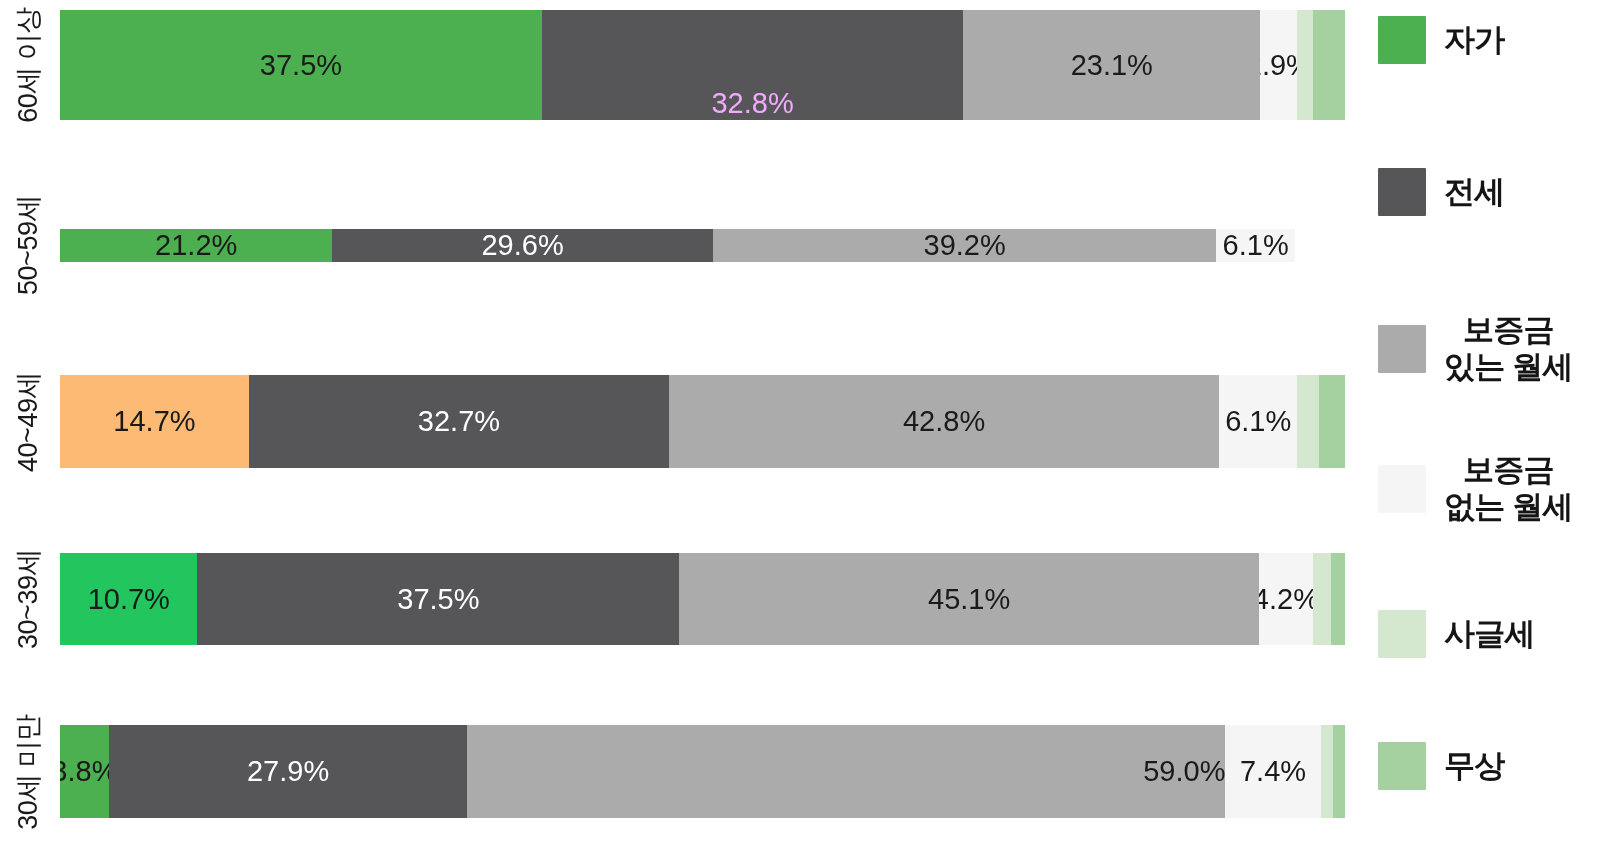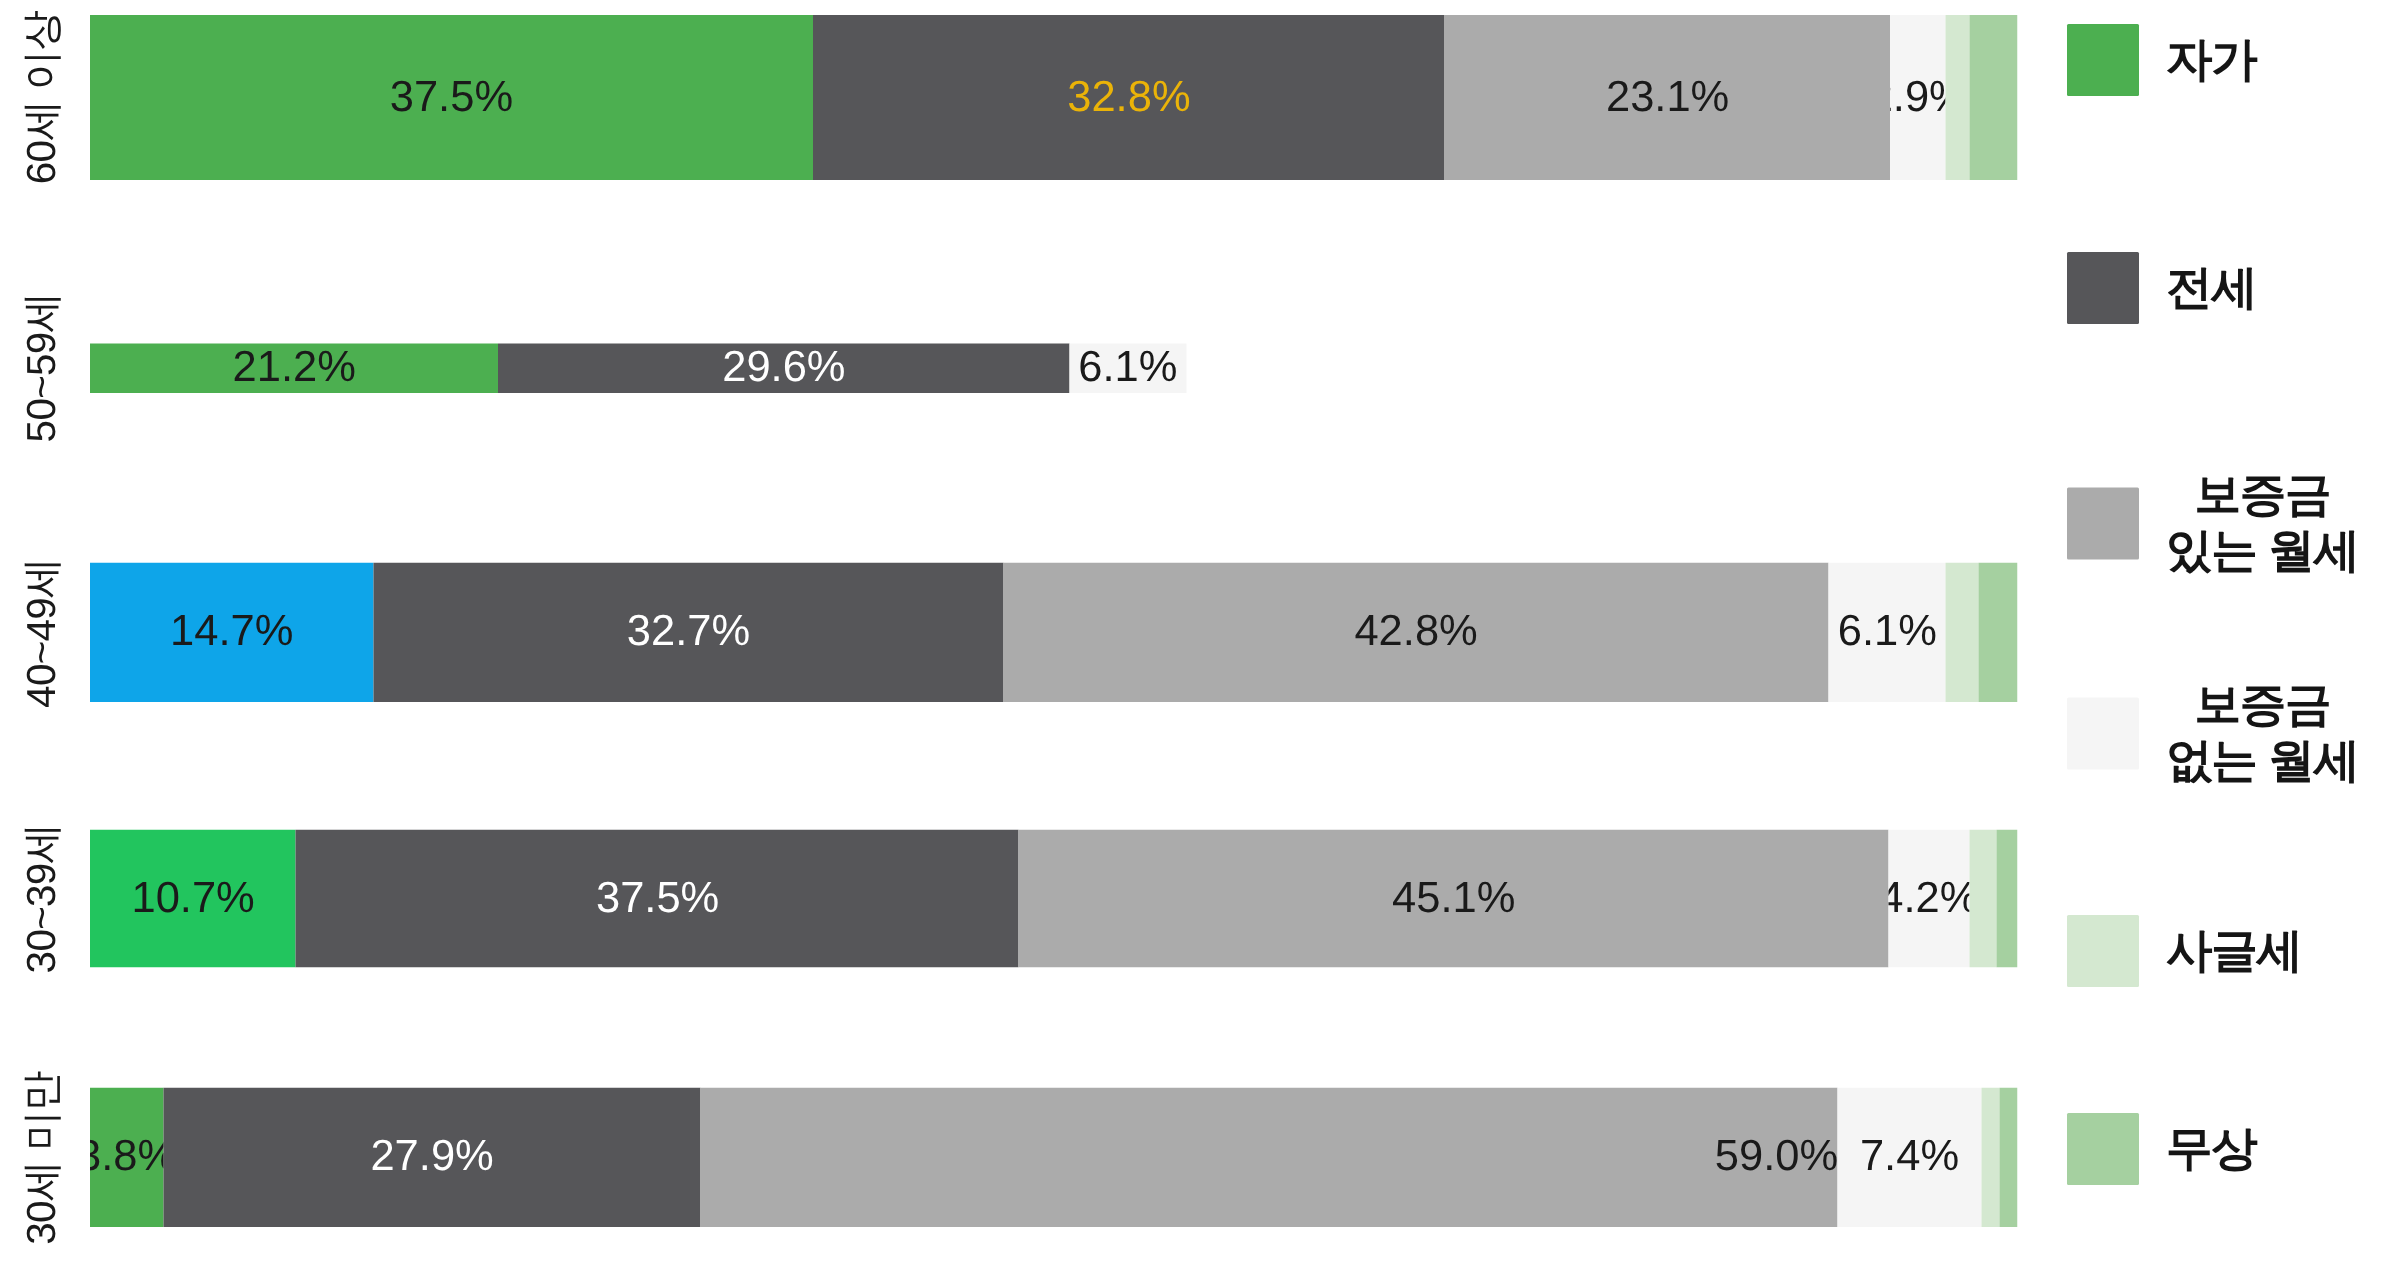--- a/index.html
+++ b/index.html
@@ -85,21 +85,21 @@
 
   <div id="plot-area">
       <div class="bar-group" style="top: 10px; height: 110px;">
         <div class="cat-label" style="height: 110px;">
           <span>60세 이상</span>
         </div>
         <div class="bar" style="height: 110px;">
           <div class="seg" title="자가 37.5%" style="width: 37.5%; background: rgb(76, 175, 80); color: rgb(26, 26, 26);">
             <span class="seg-label">37.5%</span>
           </div>
-          <div class="seg" title="전세 32.8%" style="width: 32.8%; background: rgb(86, 86, 89); color: #eab308;">
+          <div class="seg" title="전세 32.8%" style="width: 32.8%; background: rgb(86, 86, 89); color: #f0abfc; align-items: flex-end;">
             <span class="seg-label">32.8%</span>
           </div>
           <div class="seg" title="보증금 있는 월세 23.1%" style="width: 23.1%; background: rgb(171, 171, 171); color: rgb(26, 26, 26);">
             <span class="seg-label">23.1%</span>
           </div>
           <div class="seg" title="보증금 없는 월세 2.9%" style="width: 2.9%; background: rgb(245, 245, 245); color: rgb(26, 26, 26);">
             <span class="seg-label">2.9%</span>
           </div>
           <div class="seg" title="사글세 1.2%" style="width: 1.2%; background: rgb(212, 232, 208); color: rgb(26, 26, 26);"></div>
           <div class="seg" title="무상 2.5%" style="width: 2.5%; background: rgb(165, 208, 160); color: rgb(26, 26, 26);"></div>
@@ -109,33 +109,36 @@
         <div class="cat-label" style="height: 94px;">
           <span>50~59세</span>
         </div>
         <div class="bar" style="height: 94px; align-items: center;">
           <div class="seg" title="자가 21.2%" style="width: 21.2%; background: rgb(76, 175, 80); color: rgb(26, 26, 26);">
             <span class="seg-label">21.2%</span>
           </div>
           <div class="seg" title="전세 29.6%" style="width: 29.6%; background: rgb(86, 86, 89); color: rgb(255, 255, 255);">
             <span class="seg-label">29.6%</span>
           </div>
+          <div class="seg" title="보증금 있는 월세 39.2%" style="width: 39.2%; background: rgb(171, 171, 171); color: rgb(26, 26, 26);">
+            <span class="seg-label">39.2%</span>
+          </div>
           <div class="seg" title="보증금 없는 월세 6.1%" style="width: 6.1%; background: rgb(245, 245, 245); color: rgb(26, 26, 26);">
             <span class="seg-label">6.1%</span>
           </div>
           <div class="seg" title="사글세 1.3%" style="width: 1.3%; background: rgb(212, 232, 208); color: rgb(26, 26, 26);"></div>
           <div class="seg" title="무상 2.6%" style="width: 2.6%; background: rgb(165, 208, 160); color: rgb(26, 26, 26);"></div>
         </div>
       </div>
       <div class="bar-group" style="top: 375px; height: 93px;">
         <div class="cat-label" style="height: 93px;">
           <span>40~49세</span>
         </div>
         <div class="bar" style="height: 93px;">
-          <div class="seg" title="자가 14.7%" style="width: 14.7%; background: #0ea5e9; color: rgb(26, 26, 26);">
+          <div class="seg" title="자가 14.7%" style="width: 14.7%; background: #fdba74; color: rgb(26, 26, 26);">
             <span class="seg-label">14.7%</span>
           </div>
           <div class="seg" title="전세 32.7%" style="width: 32.7%; background: rgb(86, 86, 89); color: rgb(255, 255, 255);">
             <span class="seg-label">32.7%</span>
           </div>
           <div class="seg" title="보증금 있는 월세 42.8%" style="width: 42.8%; background: rgb(171, 171, 171); color: rgb(26, 26, 26); text-align: center;">
             <span class="seg-label">42.8%</span>
           </div>
           <div class="seg" title="보증금 없는 월세 6.1%" style="width: 6.1%; background: rgb(245, 245, 245); color: rgb(26, 26, 26);">
             <span class="seg-label">6.1%</span>

